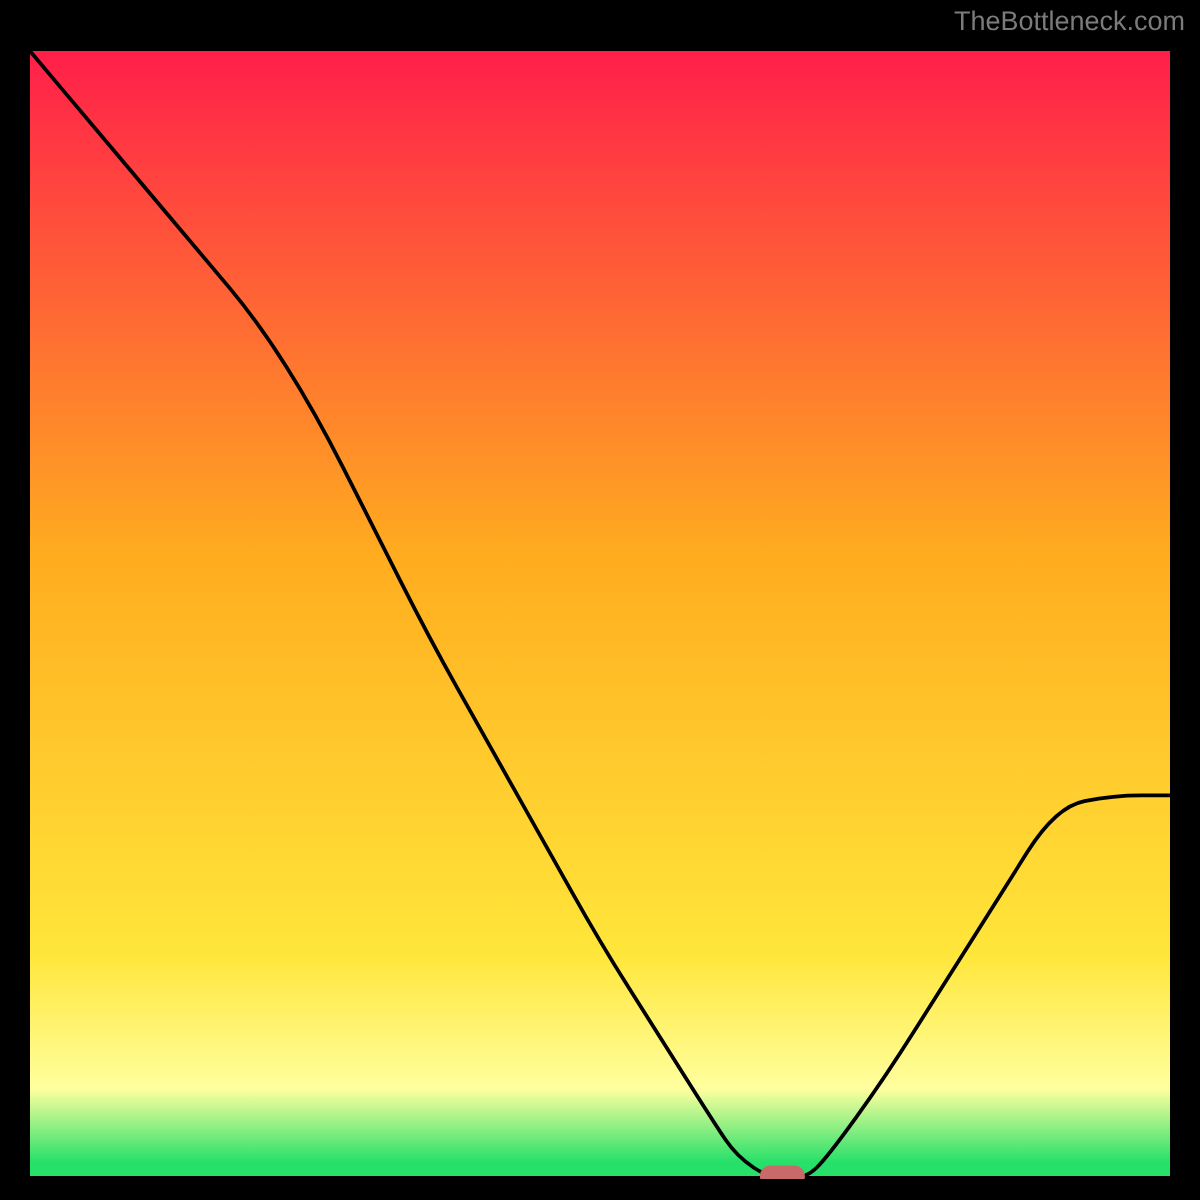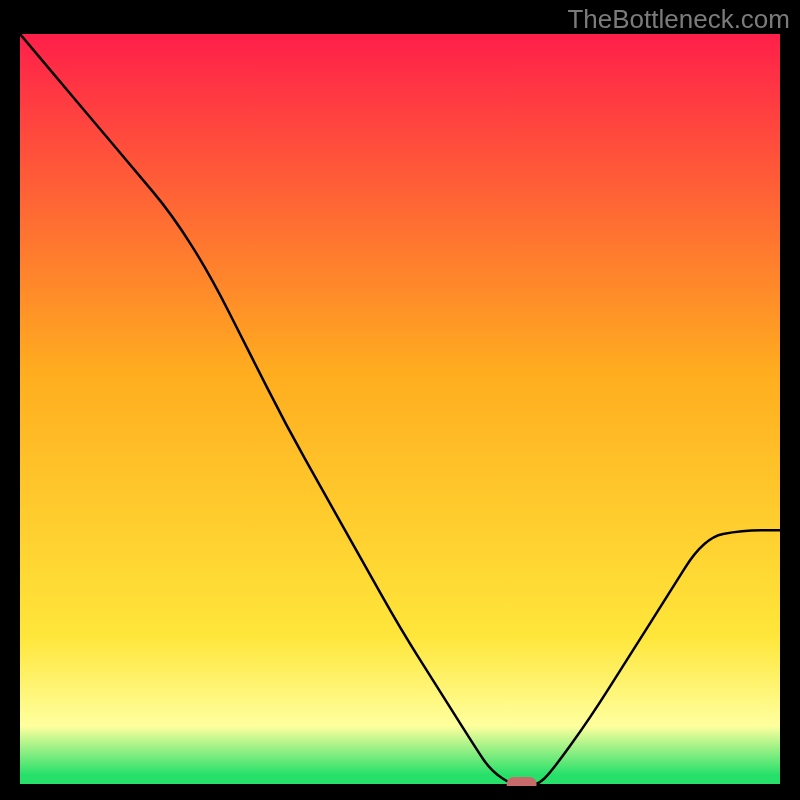--- a/index.html
+++ b/index.html
@@ -17,21 +17,21 @@
     top: 0;
     width: 800px;
     height: 800px;
     background: #000;
   }
   .watermark {
     position: absolute;
     top: 4px;
     right: 10px;
     color: #7b7b7b;
-    font-size: 26px;
+    font-size: 18px;
     font-weight: 400;
     letter-spacing: 0px;
     user-select: none;
   }
   .plot {
     position: absolute;
     left: 20px;
     top: 34px;
     width: 760px;
     height: 752px;

